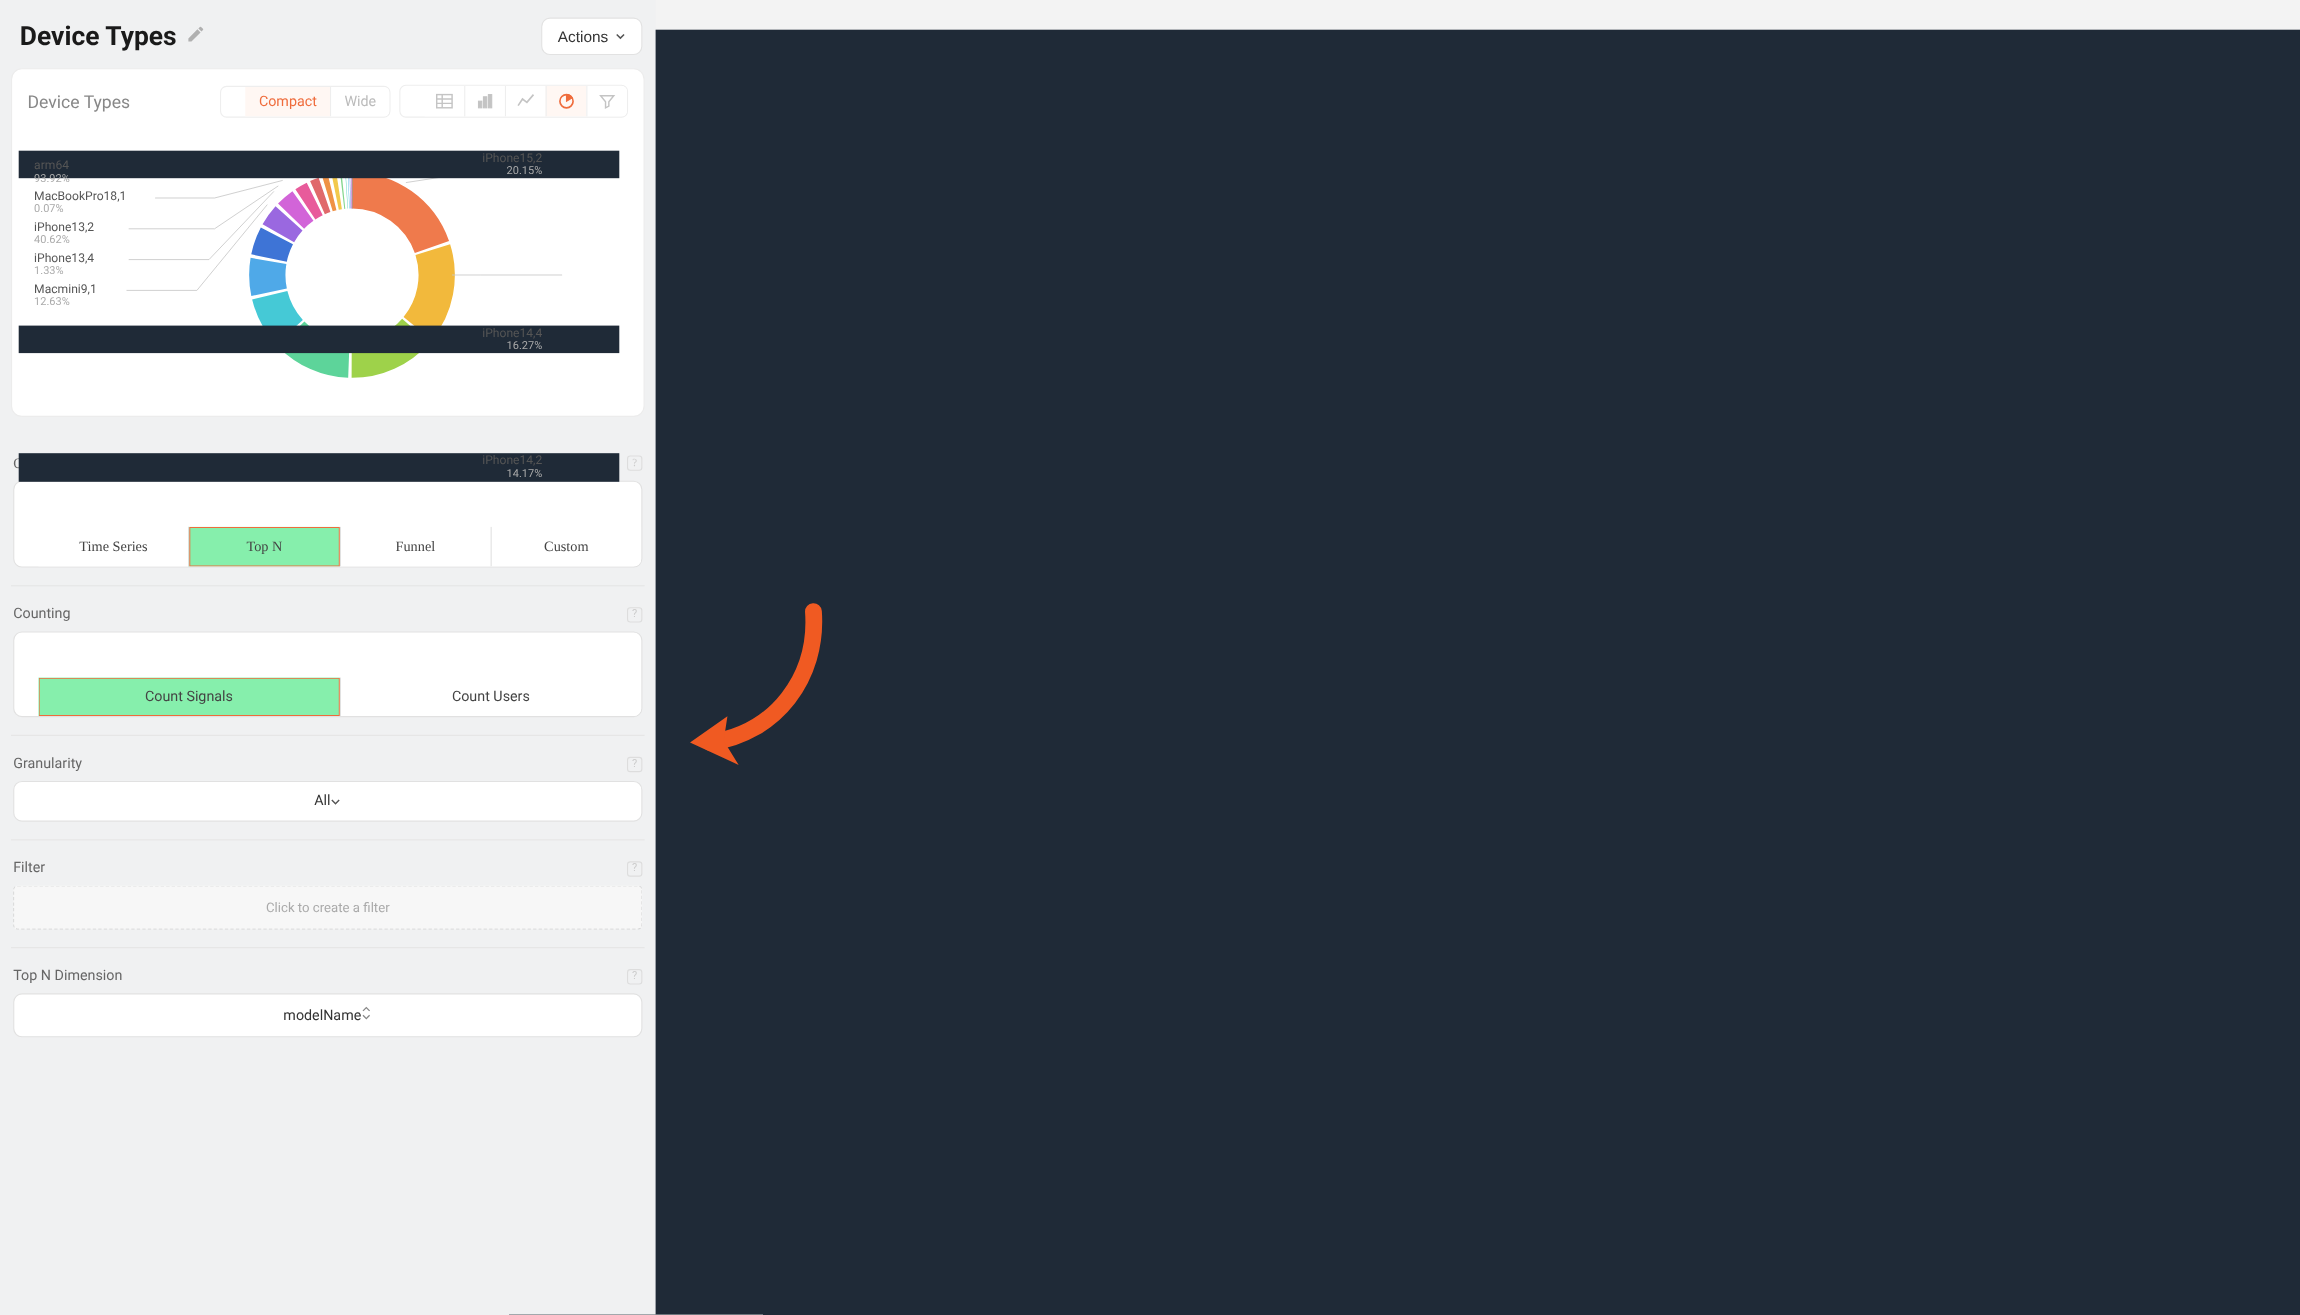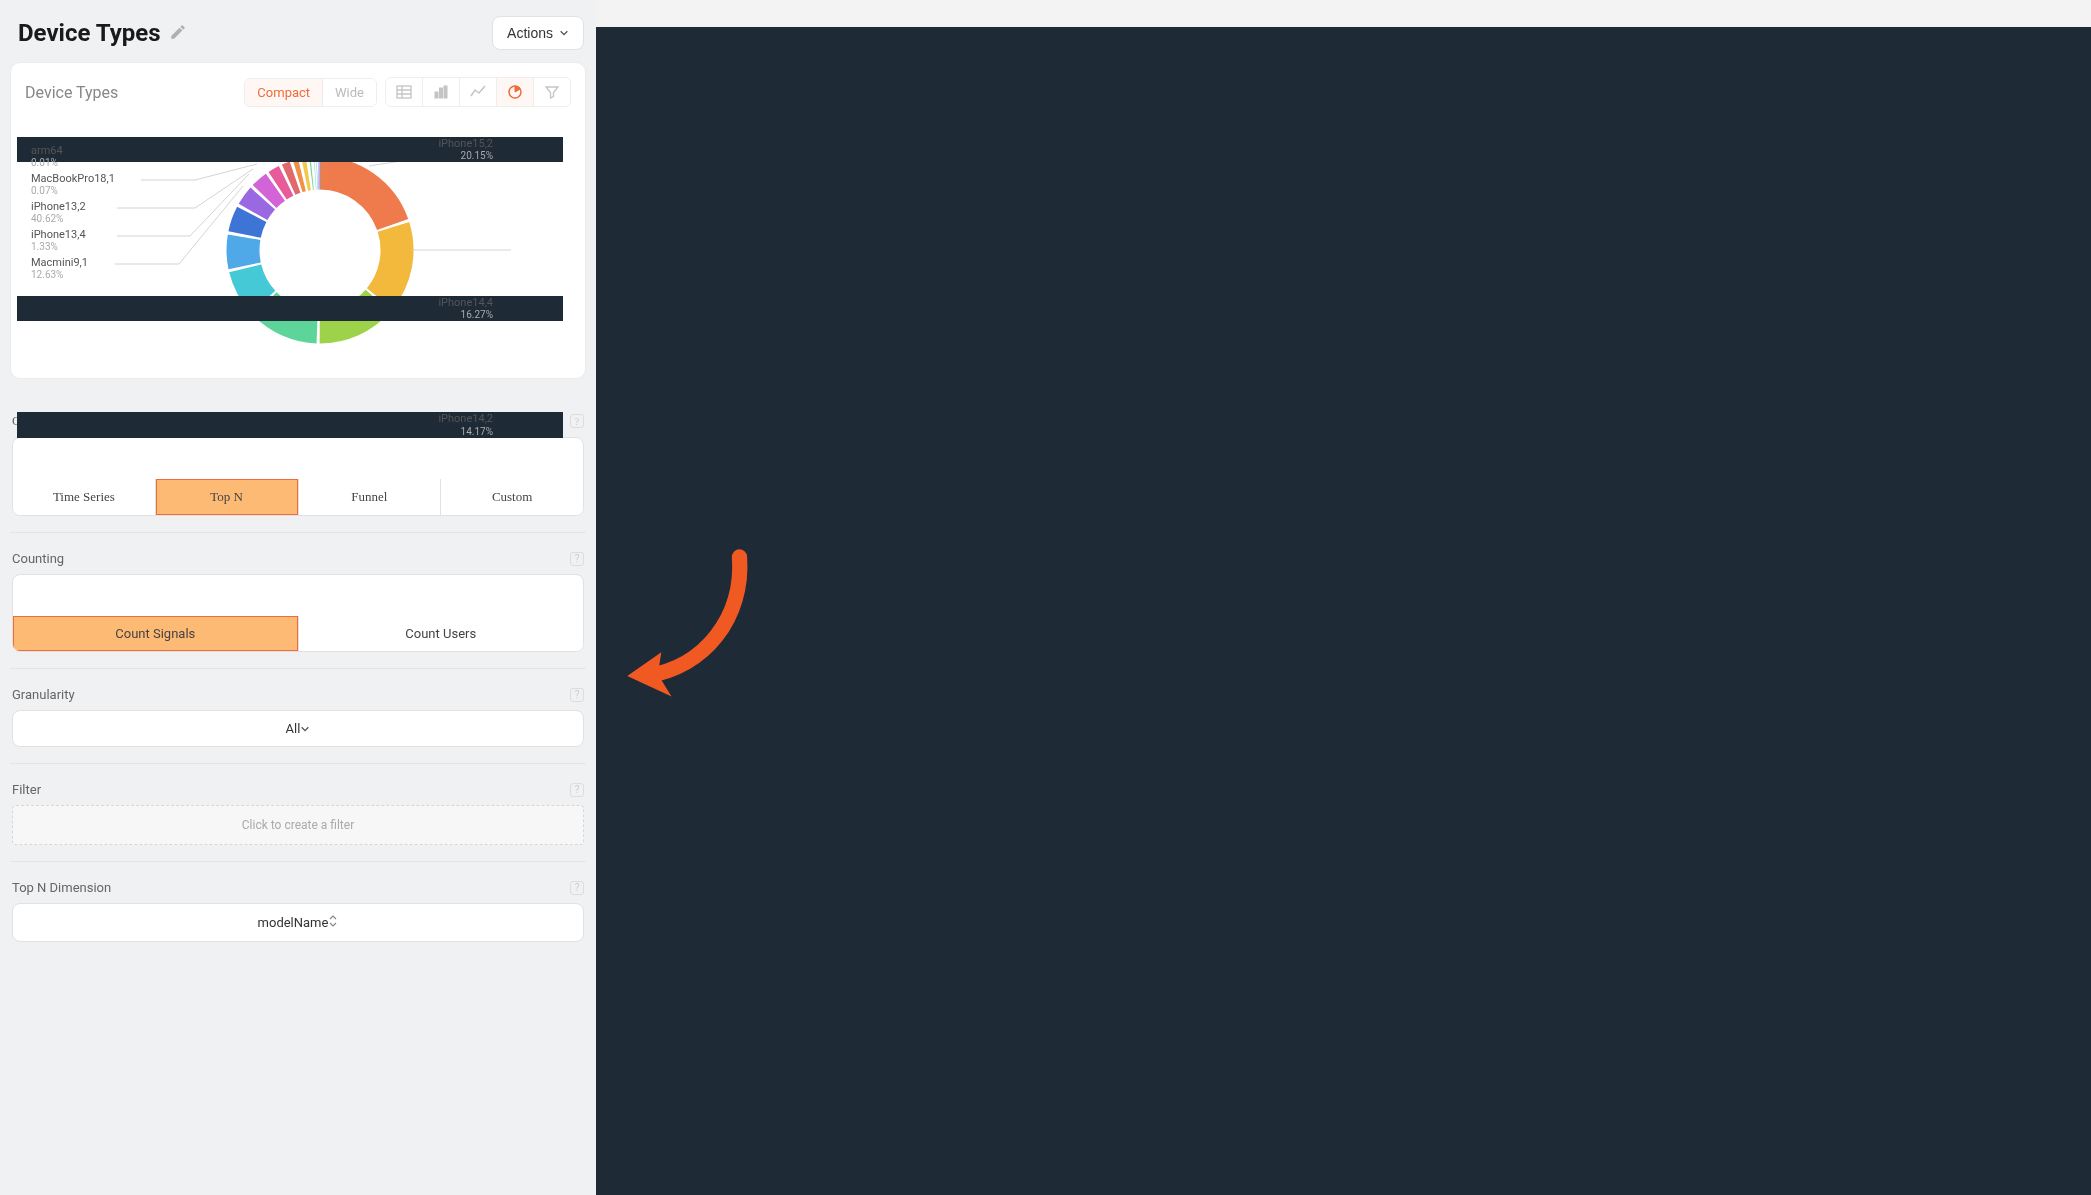--- a/index.html
+++ b/index.html
@@ -26,21 +26,21 @@
     padding: 8px 14px; font-size: 14px; color: #333; display: flex; align-items: center; gap: 6px;
   }
   .chev-down { width: 10px; height: 10px; }
   .chev-down path { stroke: #555; stroke-width: 1.6; fill: none; }
 
   
   .card { background: #fff; border: 1px solid #ececec; border-radius: 10px; padding: 14px; }
   .card-head { display: flex; align-items: center; justify-content: space-between; }
   .card-title { font-size: 16px; color: #888; }
   .card-controls { display: flex; gap: 8px; align-items: center; }
-  .seg { display: flex; border: 1px solid #eee; border-radius: 6px; overflow: hidden; }
+  .seg { display: flex; border: 1px solid #eee; border-radius: 6px; overflow: hidden; padding-left: 22px; }
   .seg .seg-btn { padding: 6px 12px; font-size: 13px; color: #bbb; background: #fff; border-left: 1px solid #eee; display:flex; align-items:center; }
   .seg .seg-btn:first-child { border-left: none; }
   .seg .active { color: #ef6c3c; background: #fff7f3; }
   .seg.icons .seg-btn { padding: 6px 10px; }
   .seg.icons svg { width: 16px; height: 16px; fill: #c4c4c4; stroke:#c4c4c4; }
   .seg.icons .active svg { fill: #ef6c3c; stroke:#ef6c3c; }
 
   
   .chart-area { position: relative; width: 100%; height: 230px; margin-top: 8px; }
   .chart-svg { position: absolute; left: 170px; top: 6px; width: 250px; height: 220px; }
@@ -53,21 +53,21 @@
   .leader line, .leader polyline { stroke: #c9c9c9; stroke-width: 0.8; fill: none; }
 
   
   .sect { padding: 10px 2px; border-top: 1px solid #e5e5e5; margin-top: 6px; }
   .sect.first { border-top: none; margin-top: 16px; font-family: Liberation Serif, serif; }
   .sect-head { display: flex; justify-content: space-between; align-items: center; padding: 8px 0; }
   .sect-label { font-size: 13px; color: #666; }
   .help-icon { width: 14px; height: 14px; border: 1px solid #ddd; border-radius: 3px; color: #ccc; font-size: 10px; display: flex; align-items: center; justify-content: center; }
   .seg.full { width: 100%; background: #fff; border: 1px solid #e1e1e1; border-radius: 8px; }
   .seg.full .seg-btn { flex: 1; justify-content: center; padding: 10px 0; font-size: 13px; color: #444; border-left-color:#e1e1e1;margin-top:41px; }
-  .seg.full .seg-btn.active { background: #fdba74; color: #444; box-shadow: inset 0 0 0 1px #ef6c3c; }
+  .seg.full .seg-btn.active { background: #86efac; color: #444; box-shadow: inset 0 0 0 1px #ef6c3c; }
   .seg.half .seg-btn { flex: 1; }
 
   .select {
     width: 100%; background: #fff; border: 1px solid #e1e1e1; border-radius: 8px;
     padding: 10px 12px; font-size: 13px; color: #333; display: flex; justify-content: center; align-items: center;
   }
   .filter-box {
     width: 100%; border: 1.5px dashed #d7d7d7; border-radius: 4px;
     padding: 12px; text-align: center; font-size: 12px; color: #aaa; background:#f7f7f7;
   }
@@ -193,21 +193,21 @@
         <div class="lname">iPhone14,4</div>
         <div class="lpct">16.27%</div>
       </div>
       <div class="lbl right" style="right:8px; top:174px;">
         <div class="lname">iPhone14,2</div>
         <div class="lpct">14.17%</div>
       </div>
 
       <div class="lbl" style="left:6px; top:10px;">
         <div class="lname">arm64</div>
-        <div class="lpct">0.01%</div>
+        <div class="lpct">93.92%</div>
       </div>
       <div class="lbl" style="left:6px; top:38px;">
         <div class="lname">MacBookPro18,1</div>
         <div class="lpct">0.07%</div>
       </div>
       <div class="lbl" style="left:6px; top:66px;">
         <div class="lname">iPhone13,2</div>
         <div class="lpct">40.62%</div>
       </div>
       <div class="lbl" style="left:6px; top:94px;">

